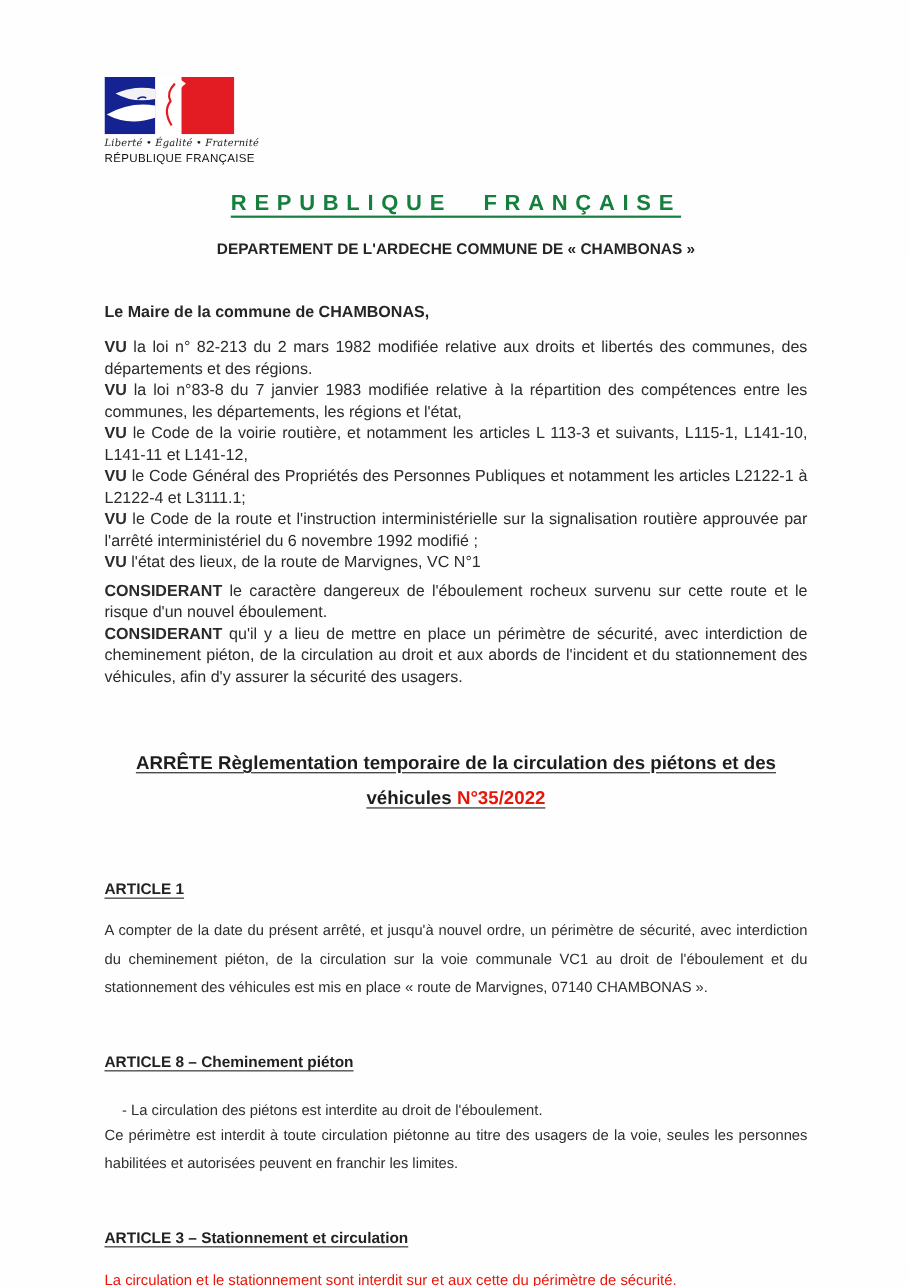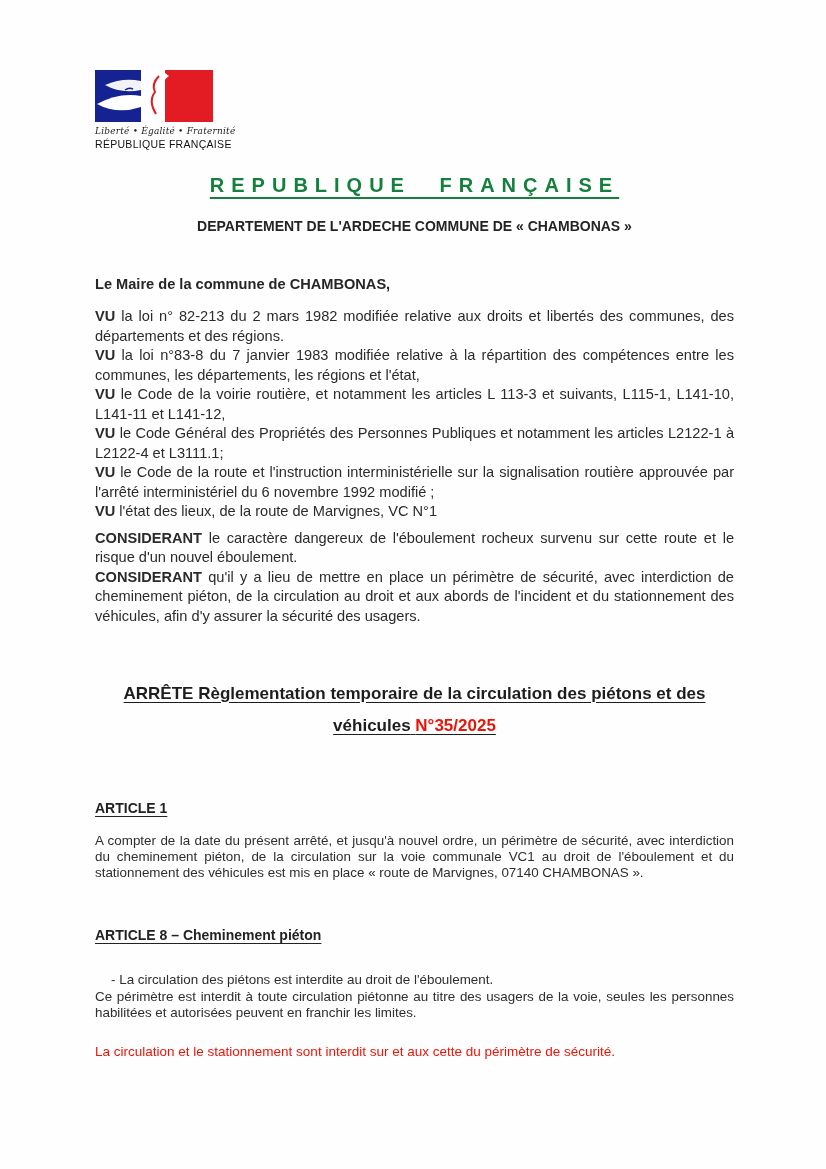--- a/index.html
+++ b/index.html
@@ -97,21 +97,21 @@
     color: #222;
     margin: 0;
   }
   .h-art1 { margin-top: 58px; }
   .h-art2 { margin-top: 46px; }
   .h-art3 { margin-top: 46px; }
 
   .article-body {
     margin: 17px 0 0;
     font-size: 13.4px;
-    line-height: 16px;
+    line-height: 26px;
     text-align: justify;
     color: #2e2e2e;
   }
   .list-line {
     margin: 28px 0 0 16px;
     font-size: 13.4px;
     line-height: 18px;
     color: #2e2e2e;
   }
   .follow-line { margin-top: 0; }
@@ -157,26 +157,27 @@
       <p><span class="b">VU</span> <span>l'état des lieux, de la route de Marvignes, VC N°1</span></p>
     </div>
 
     <div class="clauses considerant">
       <p><span class="b">CONSIDERANT</span> <span>le caractère dangereux de l'éboulement rocheux survenu sur cette route et le risque d'un nouvel éboulement.</span></p>
       <p><span class="b">CONSIDERANT</span> <span>qu'il y a lieu de mettre en place un périmètre de sécurité, avec interdiction de cheminement piéton, de la circulation au droit et aux abords de l'incident et du stationnement des véhicules, afin d'y assurer la sécurité des usagers.</span></p>
     </div>
 
     <div class="decree-title">
       <span>ARRÊTE Règlementation temporaire de la circulation des piétons et des véhicules</span>
-      <span class="red">N°35/2025</span>
+      <span class="red">N°35/2022</span>
     </div>
 
     <h3 class="article-heading h-art1">ARTICLE 1</h3>
     <p class="article-body">A compter de la date du présent arrêté, et jusqu'à nouvel ordre, un périmètre de sécurité, avec interdiction du cheminement piéton, de la circulation sur la voie communale VC1 au droit de l'éboulement et du stationnement des véhicules est mis en place « route de Marvignes, 07140 CHAMBONAS ».</p>
 
     <h3 class="article-heading h-art2">ARTICLE 8 – Cheminement piéton</h3>
     <p class="list-line">-  La circulation des piétons est interdite au droit de l'éboulement.</p>
     <p class="article-body follow-line">Ce périmètre est interdit à toute circulation piétonne au titre des usagers de la voie, seules les personnes habilitées et autorisées peuvent en franchir les limites.</p>
 
+    <h3 class="article-heading h-art3">ARTICLE 3 – Stationnement et circulation</h3>
     <p class="red-statement">La circulation et le stationnement sont interdit sur et aux cette du périmètre de sécurité.</p>
 
   </div>
 </div>
 
 </body></html>

